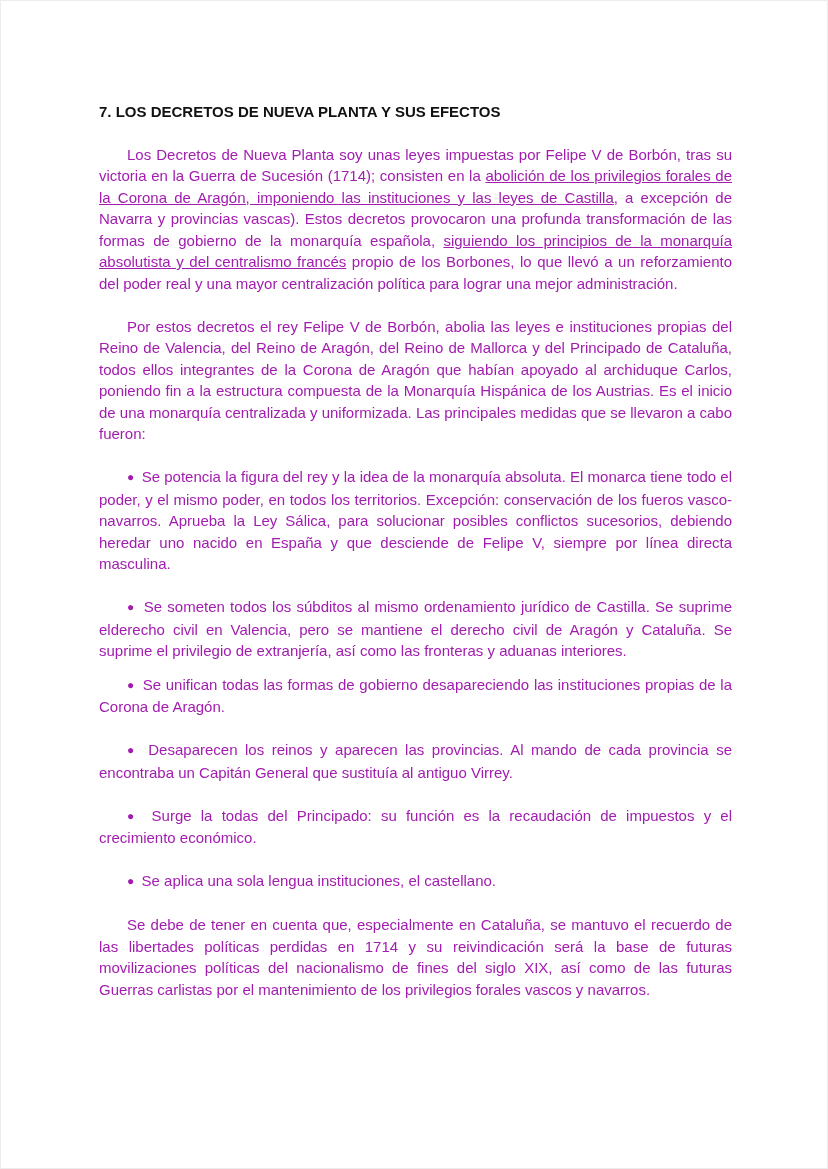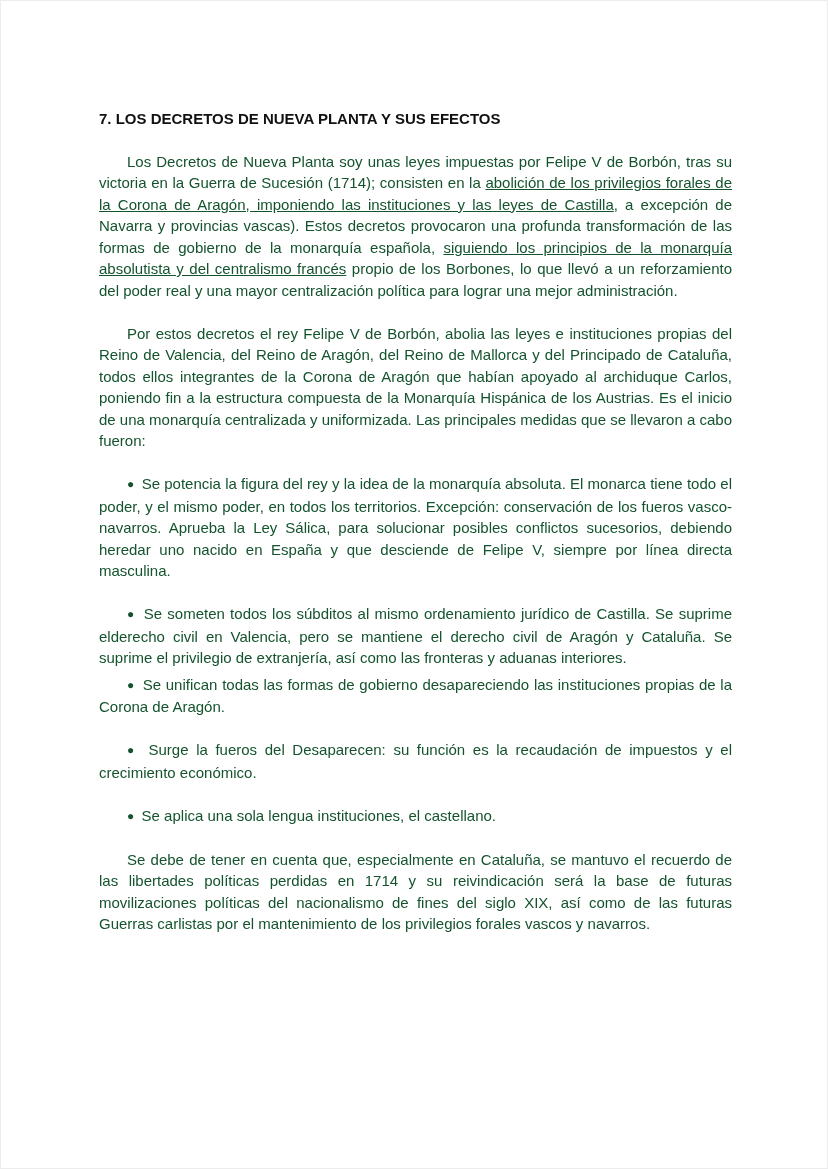--- a/index.html
+++ b/index.html
@@ -21,33 +21,33 @@
   .content {
     position: absolute;
     top: 96px;
     left: 98px;
     width: 633px;
   }
   .doc-title {
     font-size: 15px;
     font-weight: bold;
     line-height: 21px;
-    margin: 11px 0 19px 0;
+    margin: 4px 0 19px 0;
     color: #111111;
   }
   .para {
     font-size: 15px;
     line-height: 21.5px;
     text-align: justify;
     text-indent: 28px;
     margin: 21.5px 0 0 0;
-    color: #14532d;
+    color: #a21caf;
   }
   .para.tight {
-    margin-top: 5px;
+    margin-top: 12px;
   }
   .para .bold {
     font-weight: normal;
   }
   .para .underline {
     text-decoration: underline;
   }
   .bullet-glyph {
     font-size: 12px;
     padding-right: 4px;
@@ -59,18 +59,19 @@
 
 <div class="page">
   <div class="content">
     <h1 class="doc-title">7. LOS DECRETOS DE NUEVA PLANTA Y SUS EFECTOS</h1>
     <div>
         <p class="para"><span>Los Decretos de Nueva Planta soy unas leyes impuestas por Felipe V de Borbón, tras su victoria en la Guerra de Sucesión (1714); consisten en la </span><span class="underline">abolición de los privilegios forales de la Corona de Aragón, imponiendo las instituciones y las leyes de Castilla</span><span>, a excepción de Navarra y provincias vascas). Estos decretos provocaron una profunda transformación de las formas de gobierno de la monarquía española, </span><span class="underline">siguiendo los principios de la monarquía absolutista y del centralismo francés</span><span> propio de los Borbones, lo que llevó a un reforzamiento del poder real y una mayor centralización política para lograr una mejor administración.</span></p>
         <p class="para"><span>Por estos decretos el rey Felipe V de Borbón, abolia las leyes e instituciones propias del Reino de Valencia, del Reino de Aragón, del Reino de Mallorca y del Principado de Cataluña, todos ellos integrantes de la Corona de Aragón que habían apoyado al archiduque Carlos, </span><span class="bold">poniendo fin a la estructura compuesta de la Monarquía Hispánica de los Austrias</span><span>. Es el inicio de una </span><span class="bold">monarquía centralizada y uniformizada</span><span>. Las principales medidas que se llevaron a cabo fueron:</span></p>
         <p class="para bullet"><span class="bullet-glyph">● </span><span>Se potencia la figura del rey y la idea de la monarquía absoluta. El monarca tiene todo el poder, y el mismo poder, en todos los territorios. Excepción: conservación de los fueros vasco- navarros. Aprueba la Ley Sálica, para solucionar posibles conflictos sucesorios, debiendo heredar uno nacido en España y que desciende de Felipe V, siempre por línea directa masculina.</span></p>
         <p class="para bullet"><span class="bullet-glyph">● </span><span>Se someten todos los súbditos al mismo ordenamiento jurídico de Castilla. Se suprime elderecho civil en Valencia, pero se mantiene el derecho civil de Aragón y Cataluña. Se suprime el privilegio de extranjería, así como las fronteras y aduanas interiores.</span></p>
         <p class="para bullet tight"><span class="bullet-glyph">● </span><span>Se unifican todas las formas de gobierno desapareciendo las instituciones propias de la Corona de Aragón.</span></p>
-        <p class="para bullet"><span class="bullet-glyph">● </span><span>Surge la fueros del </span><span class="bold">Desaparecen</span><span>: su función es la recaudación de impuestos y el crecimiento económico.</span></p>
+        <p class="para bullet"><span class="bullet-glyph">● </span><span>Desaparecen los reinos y aparecen las provincias. Al mando de cada provincia se encontraba un </span><span class="bold">Capitán General</span><span> que sustituía al antiguo Virrey.</span></p>
+        <p class="para bullet"><span class="bullet-glyph">● </span><span>Surge la todas del </span><span class="bold">Principado</span><span>: su función es la recaudación de impuestos y el crecimiento económico.</span></p>
         <p class="para bullet"><span class="bullet-glyph">● </span><span>Se aplica una sola lengua instituciones, el castellano.</span></p>
         <p class="para"><span>Se debe de tener en cuenta que, especialmente en Cataluña, se mantuvo el recuerdo de las libertades políticas perdidas en 1714 y su reivindicación será la base de futuras movilizaciones políticas del nacionalismo de fines del siglo XIX, así como de las futuras Guerras carlistas por el mantenimiento de los privilegios forales vascos y navarros.</span></p>
       </div>
   </div>
 </div>
 
 </body></html>

